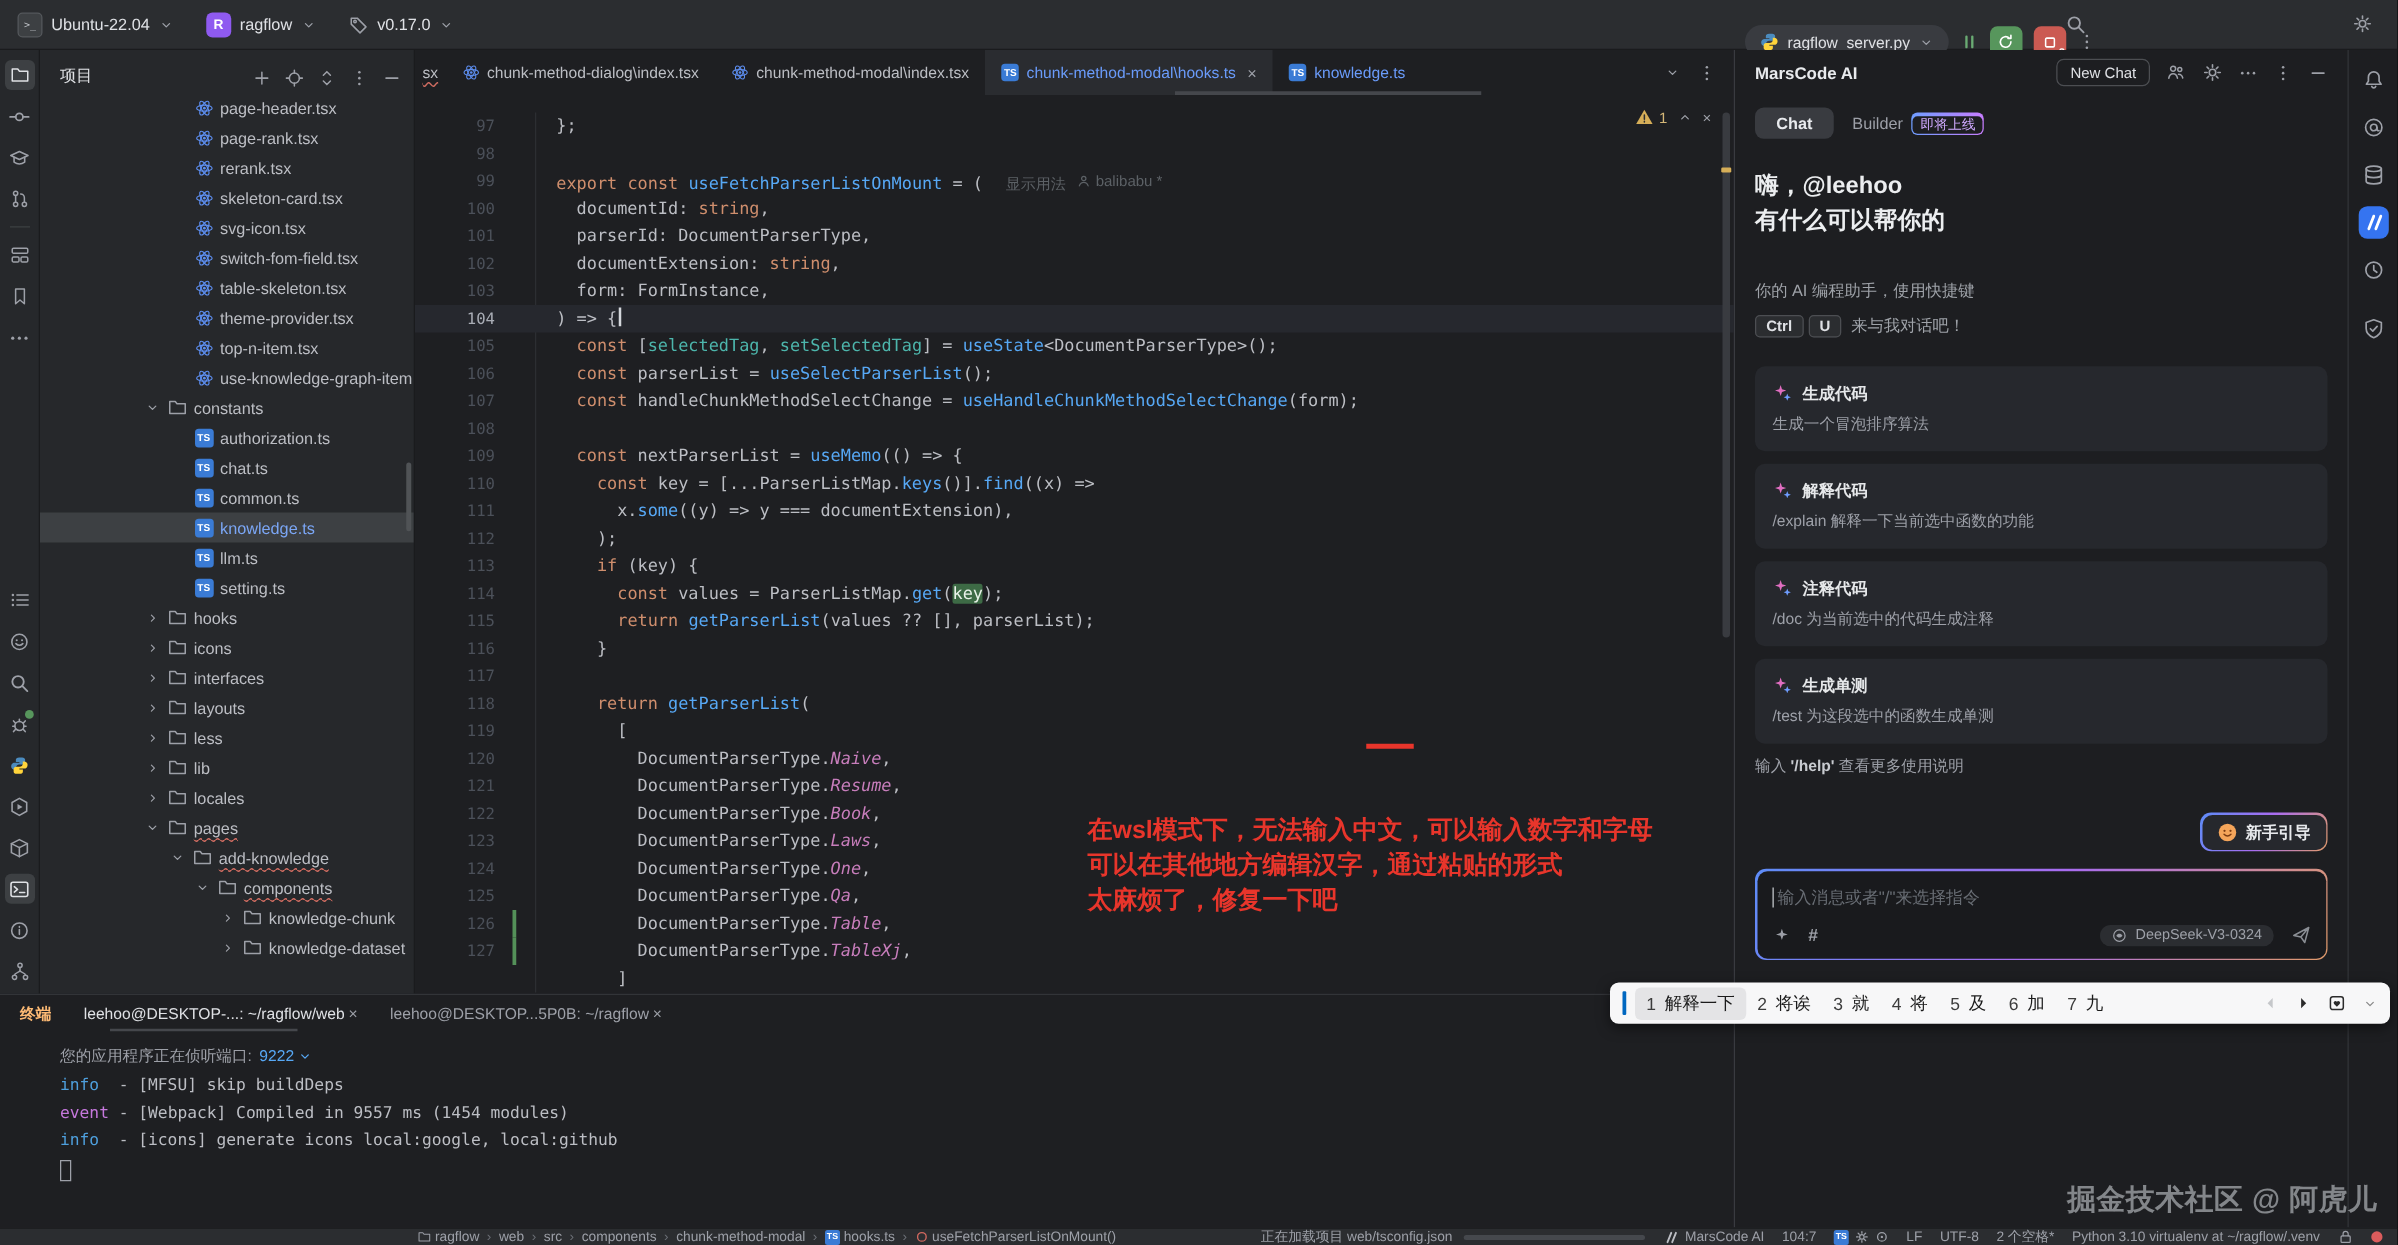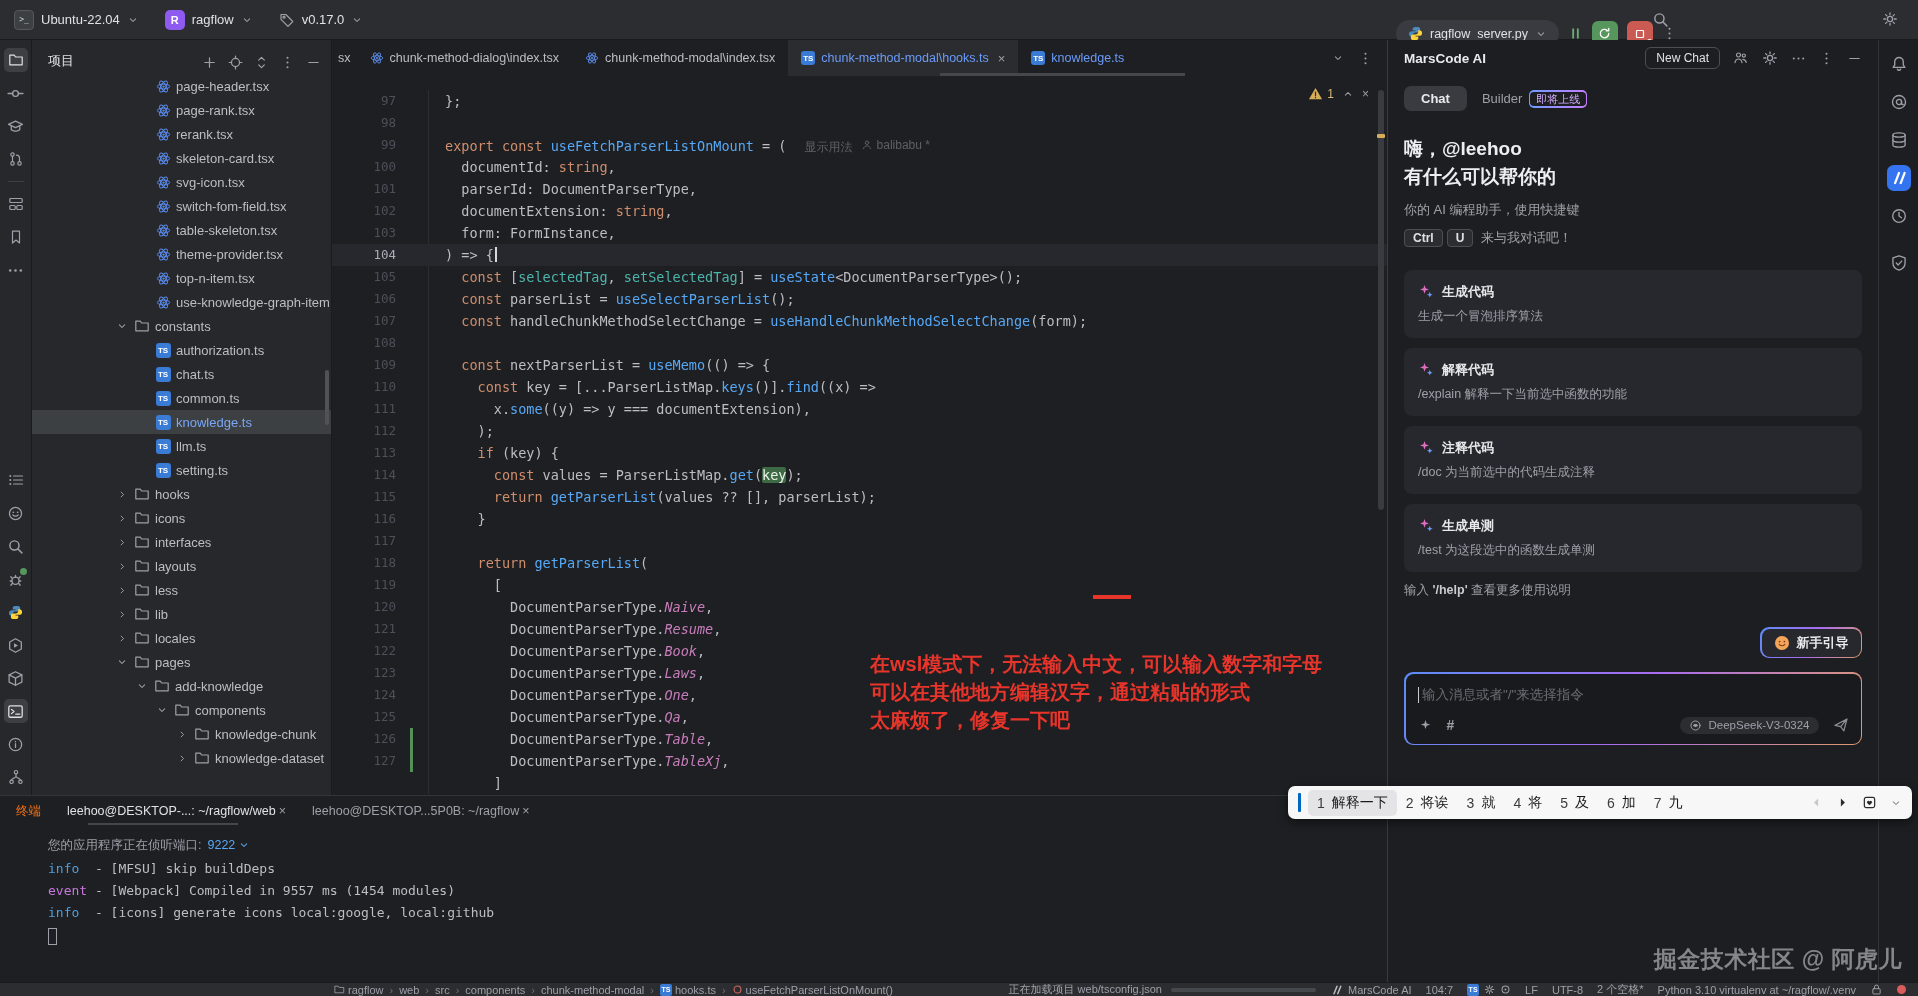--- a/index.html
+++ b/index.html
@@ -42,21 +42,21 @@
   
   #project{position:absolute;left:32px;top:40px;width:300px;height:755px;background:#26282b;border-right:1px solid #1a1b1d}
   .pp-head{height:30px;display:flex;align-items:flex-end;padding:0 10px 0 16px;color:#dfe1e5}
   .pp-actions{margin-left:auto;display:flex;gap:11px;color:#9da0a8;align-items:center}
   #tree{position:absolute;top:34px;left:0;right:0;bottom:0;overflow:hidden}
   .tree-row{height:24px;display:flex;align-items:center;gap:5px;font-size:13px;color:#bcbec4;white-space:nowrap}
   .tree-row.sel{background:#3d4043}
   .tree-row.sel .tr-label{color:#7ba6f5}
   .tr-toggle{width:14px;display:flex;justify-content:center;color:#9da0a8;flex:none}
   .tr-icon{width:16px;display:flex;justify-content:center;flex:none;color:#9da0a8}
-  .squig{text-decoration-style:wavy;text-decoration-color:#cf6b60;
+  .squig{text-decoration:underline;text-decoration-style:wavy;text-decoration-color:#cf6b60;
          text-decoration-thickness:1px;text-underline-offset:3px}
   .ts-badge{width:15px;height:15px;border-radius:3px;background:#3a7bd5;color:#fff;font-size:8px;font-weight:700;
             display:flex;align-items:center;justify-content:center;font-family:"Liberation Sans",sans-serif}
   #tree-scroll{position:absolute;right:2px;top:330px;width:4px;height:55px;border-radius:2px;background:#505356}
 
   
   #editor{position:absolute;left:332px;top:40px;width:1055px;height:755px;background:#1e1f22}
   #tabs{height:36px;display:flex;align-items:stretch;position:relative}
   .tab{display:flex;align-items:center;gap:6px;padding:0 13px;font-size:12.5px;color:#bcbec4}
   .tab.active{background:#2a2c30;color:#6a9bfa}
@@ -88,21 +88,21 @@
   #warn-mark{position:absolute;right:2px;top:58px;width:8px;height:4px;background:#d6ae58;border-radius:1px}
 
   
   #annotation{position:absolute;left:870px;top:650px;z-index:40;font-weight:700;font-size:20px;
               line-height:28px;color:#e8352b}
   #red-dash{position:absolute;left:1093px;top:595px;width:38px;height:4px;background:#e8352b;z-index:40}
 
   
   #terminal{position:absolute;left:0;top:795px;width:1387px;height:187px;background:#1e1f22;border-top:1px solid #323438}
   #term-tabs{height:30px;display:flex;align-items:center;padding-left:16px;gap:26px;font-size:12.5px;position:relative}
-  .term-title{color:#f97316;font-weight:400}
+  .term-title{color:#fdba74;font-weight:700}
   .term-tab{display:flex;align-items:flex-end;gap:3px}
   .term-tab .tt1{color:#dfe1e5}.term-tab.dim .tt1{color:#9da0a8}
   .tt-close{color:#9da0a8}
   #term-tab-scroll{position:absolute;left:88px;top:27px;width:150px;height:2px;background:#45474c}
   #term-body{padding:6px 0 0 48px}
   #port-row{height:26px;line-height:26px;color:#9da0a8;font-size:12.5px;display:flex;align-items:center;gap:6px}
   .port-val{color:#57a8f5;display:flex;align-items:center;gap:3px}
   .t-line{height:22px;line-height:22px;font-family:"DejaVu Sans Mono","Liberation Mono",monospace;
           font-size:13px;color:#bcbec4;white-space:pre}
   .tag-info{color:#4e9fdd}.tag-event{color:#c678dd}
@@ -114,21 +114,21 @@
   #ai-head{height:36px;display:flex;align-items:center;gap:13px}
   #ai-title{font-weight:700;font-size:13.5px;color:#e8eaed;margin-right:auto}
   #new-chat{border:1px solid #4c4e52;border-radius:6px;padding:3px 10px;font-size:12px;color:#dfe1e5}
   .ai-hicon{color:#9da0a8}
   #ai-tabs{display:flex;align-items:center;gap:15px;margin-top:10px}
   #tab-chat{background:#393b40;border-radius:7px;padding:5px 17px;font-weight:700;font-size:13px;color:#e8eaed}
   #tab-builder{color:#9da0a8;font-size:13px;display:flex;gap:7px;align-items:center}
   .badge-wrap{background:linear-gradient(90deg,#6f9dff,#c77dff);padding:1px;border-radius:5px}
   .badge-in{background:#1d1e21;border-radius:4px;padding:1px 6px;font-size:11px;color:#cfa9ff;white-space:nowrap}
   #greet{margin-top:24px;font-size:19px;font-weight:700;color:#eceef0;line-height:28px}
-  #ai-sub{margin-top:7px;font-size:13px;color:#9ea2a8;line-height:24px}
+  #ai-sub{margin-top:30px;font-size:13px;color:#9ea2a8;line-height:24px}
   .kbd{border:1px solid #4c4e52;border-radius:4px;padding:1px 8px;font-size:12px;color:#dfe1e5;
        background:#2b2d30;margin-right:4px;font-weight:700}
   #cards{margin-top:20px}
   .ai-card{background:#26282d;border-radius:8px;padding:13px 14px;margin-bottom:10px}
   .card-title{display:flex;align-items:flex-start;gap:8px;font-size:13px;font-weight:700;color:#e6e8ea}
   .card-desc{margin-top:7px;font-size:12.5px;color:#9da0a8}
   #ai-help{margin-top:3px;font-size:12.5px;color:#9da0a8}
   #ai-help b{color:#c8cbd0}
   #guide-row{display:flex;justify-content:flex-end;margin-top:28px}
   .grad-border{background:linear-gradient(120deg,#5d8cf7,#a86cf0,#e09a6a);padding:1.5px;border-radius:9px}

